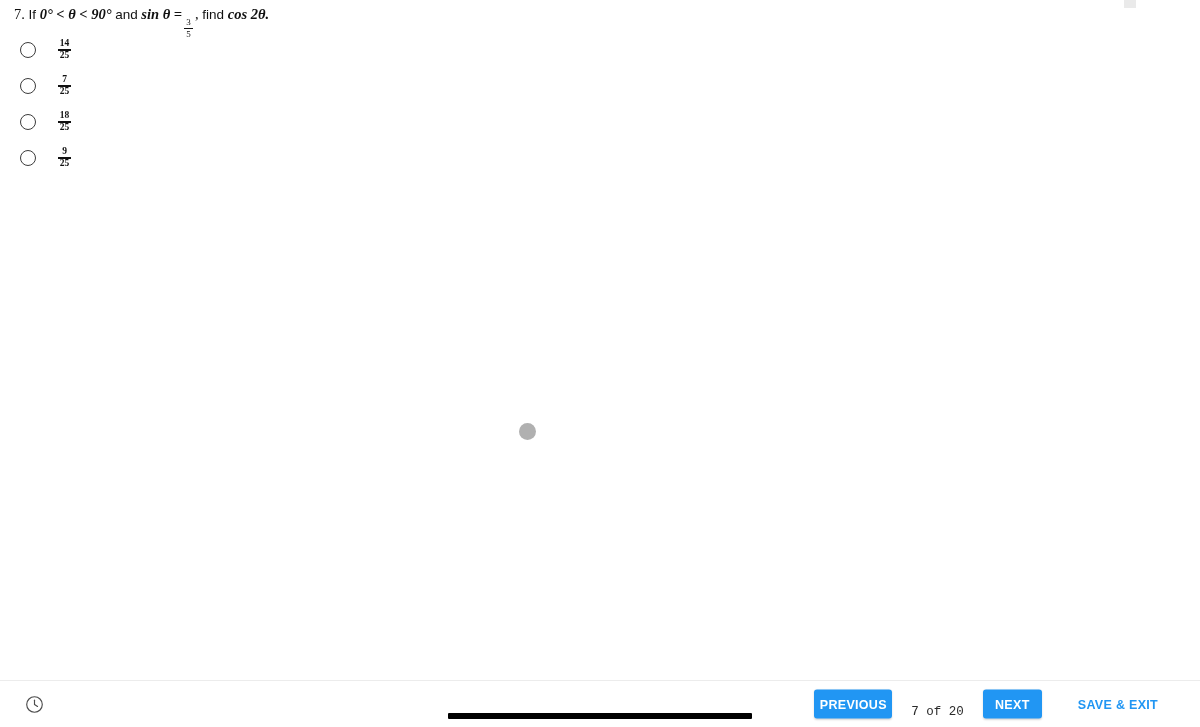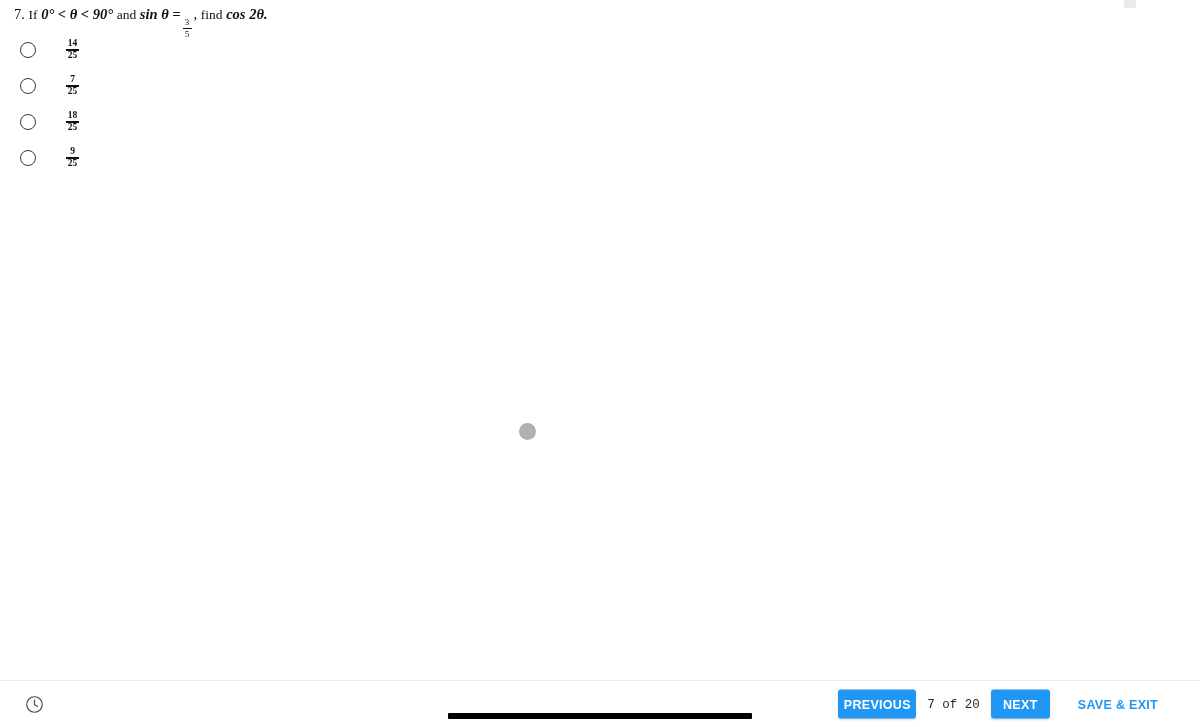--- a/index.html
+++ b/index.html
@@ -49,21 +49,21 @@
     top: 4px;
     left: 14px;
     font-family: "Liberation Serif", serif;
     font-size: 14.5px;
     line-height: 20px;
     color: #111111;
     white-space: nowrap;
   }
   .question-stem .num { font-family: "Liberation Serif", serif; }
   .mathbf { font-weight: bold; font-style: italic; }
-  .sf-word { font-family: Liberation Serif, serif; font-size: 13.5px; }
+  .sf-word { font-family: Liberation Sans, sans-serif; font-size: 13.5px; }
 
   
   .frac {
     display: inline-flex;
     flex-direction: column;
     align-items: center;
     justify-content: center;
     vertical-align: -0.42em;
     line-height: 1;
     margin: 0 2px;
@@ -111,21 +111,21 @@
   .option-text {
     margin-left: 14px;
     font-family: "Liberation Serif", serif;
     font-size: 14px;
     color: #111111;
     display: flex;
     align-items: center;
   }
   .option-text .frac {
     vertical-align: baseline;
-    margin: 16px;
+    margin: 8px;
     justify-content: center;
   }
   .option-text .frac .num-part,
   .option-text .frac .den-part {
     font-size: 9.5px;
     font-weight: bold;
     letter-spacing: -0.1px;
   }
   .option-text .frac .bar {
     min-width: 13px;
@@ -178,22 +178,22 @@
     background: #000000;
     border-radius: 1px;
   }
 
   .footer-nav {
     position: absolute;
     right: 14px;
     top: 50%;
     transform: translateY(-50%);
     display: flex;
-    align-items: center;
-    gap: 0px;
+    align-items: flex-end;
+    gap: 8px;
   }
 
   .btn {
     border: none;
     outline: none;
     cursor: pointer;
     font-family: "Liberation Sans", sans-serif;
     font-size: 12.5px;
     font-weight: bold;
     letter-spacing: 0.3px;

